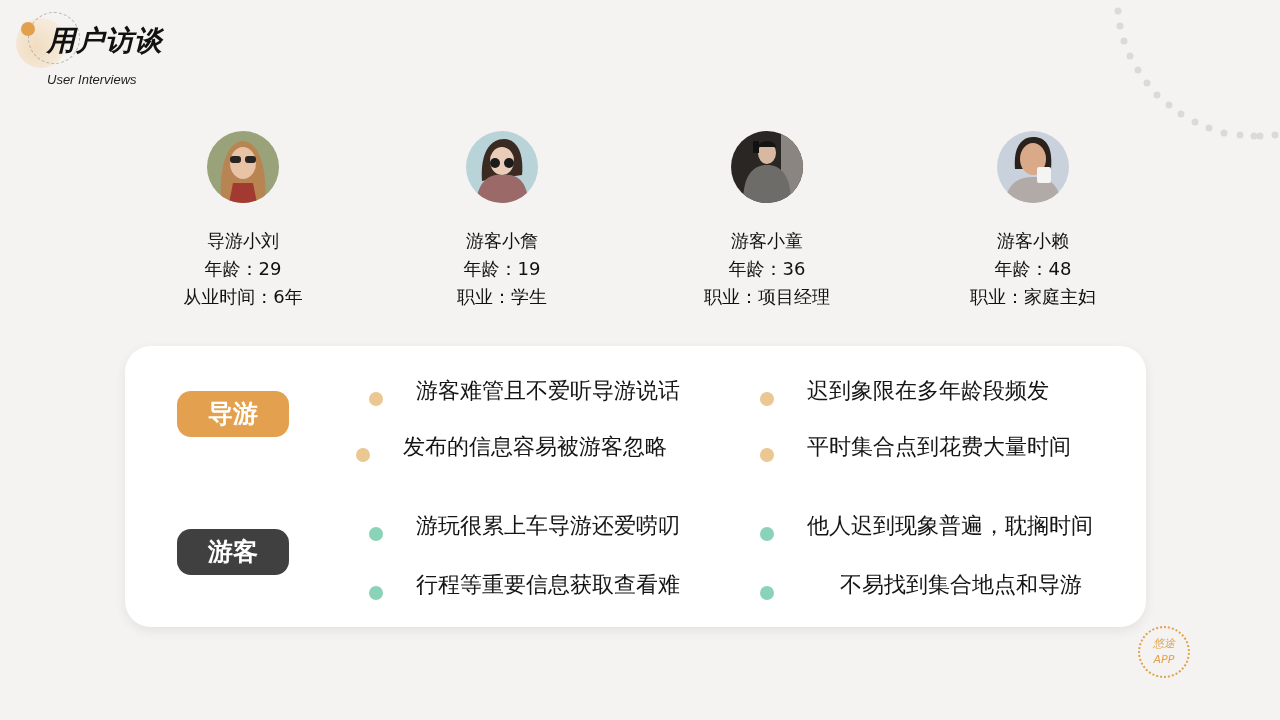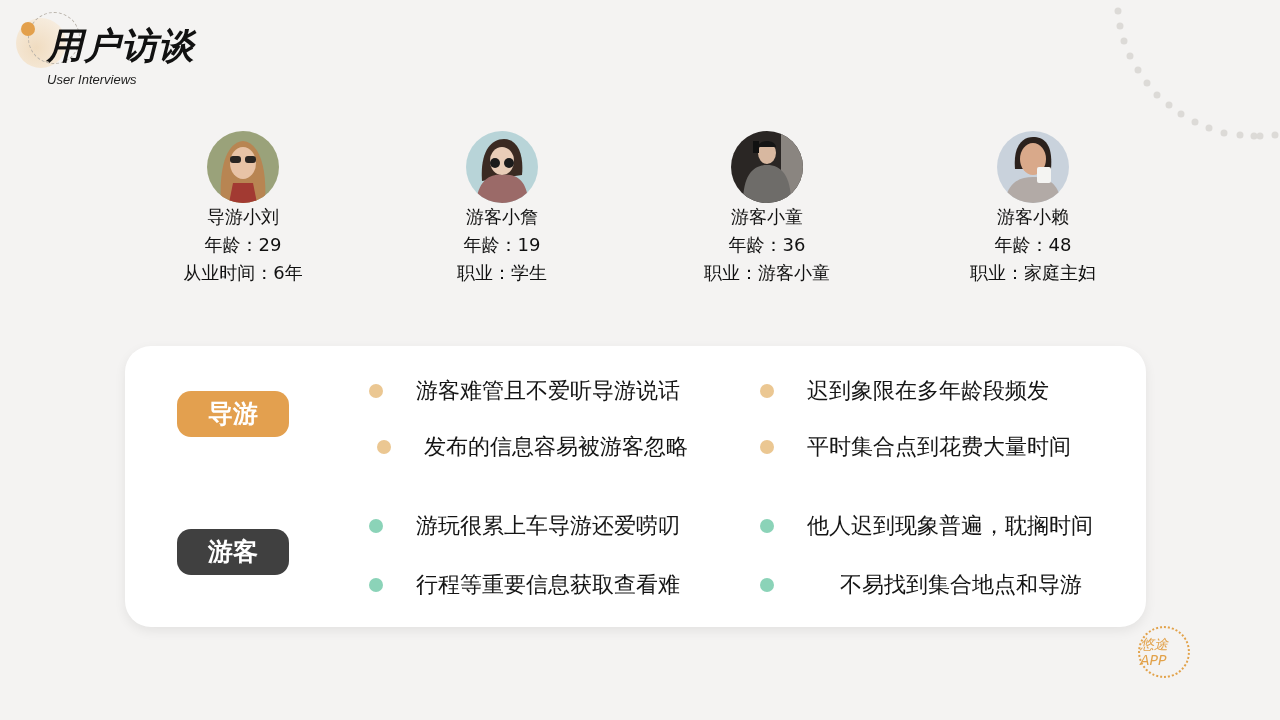--- a/index.html
+++ b/index.html
@@ -18,62 +18,62 @@
     .deco-dashed {
       position: absolute; left: 28px; top: 12px; width: 52px; height: 52px;
       border-radius: 50%; border: 1px dashed #b8b2aa;
     }
     .deco-dot {
       position: absolute; left: 21px; top: 22px; width: 14px; height: 14px;
       border-radius: 50%; background: #e3a04c;
     }
     .title {
       position: absolute; left: 47px; top: 22px;
-      font-size: 36px; font-weight: bold; font-style: italic; letter-spacing: 1px;
+      font-size: 28px; font-weight: bold; font-style: italic; letter-spacing: 1px;
       color: #111;
     }
     .subtitle {
       position: absolute; left: 47px; top: 72px;
       font-family: "Liberation Sans", sans-serif;
       font-size: 13px; font-style: italic; color: #222;
     }
     .dots-arc { position: absolute; left: 1100px; top: 0; width: 180px; height: 150px; }
 
     .persona {
       position: absolute; top: 131px; width: 240px; text-align: center;
     }
     .avatar {
       width: 72px; height: 72px; border-radius: 50%; margin: 0 auto;
       overflow: hidden; position: relative;
     }
-    .persona .lines { font-size: 18px; line-height: 28px; color: #111; }
+    .persona .lines { margin-top: 24px; font-size: 18px; line-height: 28px; color: #111; }
 
     .card {
       position: absolute; left: 125px; top: 346px; width: 1021px; height: 281px;
       background: #ffffff; border-radius: 26px;
       box-shadow: 0 4px 12px rgba(0,0,0,0.07);
     }
     .pill {
       position: absolute; left: 52px; width: 112px; height: 46px; border-radius: 14px;
       color: #fff; font-size: 25px; font-weight: bold; text-align: center; line-height: 46px;
     }
     .pill.guide { top: 45px; background: #e3a04f; }
     .pill.tourist { top: 183px; background: #404040; }
     .item {
       position: absolute; font-size: 22px; color: #151515; white-space: nowrap;
-      display: flex; align-items: center;
+      display: flex; align-items: flex-end;
     }
     .bullet { width: 14px; height: 14px; border-radius: 50%; margin-right: 33px; flex: none; }
     .bullet.orange { background: #ebc792; }
     .bullet.green { background: #8bd3b8; }
 
     .badge {
       position: absolute; left: 1138px; top: 626px; width: 52px; height: 52px;
       border-radius: 50%; border: 2px dotted #e2a24a;
-      color: #e2a24a; font-size: 14px; font-style: italic; 
+      color: #e2a24a; font-size: 11px; font-style: italic; text-align: center;
       line-height: 16px; padding-top: 8px;
     }
   </style>
 </head>
 <body>
 
 <div class="deco-circle"></div>
 <div class="deco-dashed"></div>
 <div class="deco-dot"></div>
 <div class="title">用户访谈</div>
@@ -143,21 +143,21 @@
       <rect x="50" y="0" width="22" height="72" fill="#8a8580"></rect>
       <ellipse cx="36" cy="22" rx="9" ry="11" fill="#d8b8a0"></ellipse>
       <path d="M27 16 C28 8 44 8 45 16 Z" fill="#141414"></path>
       <path d="M12 72 C12 44 22 34 36 34 C50 34 60 44 60 72 Z" fill="#6e6c69"></path>
       <rect x="22" y="10" width="6" height="12" fill="#111"></rect>
     </svg>
   </div>
   <div class="lines">
     <div>游客小童</div>
     <div>年龄：36</div>
-    <div>职业：游客小童</div>
+    <div>职业：项目经理</div>
   </div>
 </div>
 
 <div class="persona" style="left:913px;">
   <div class="avatar">
     <svg width="72" height="72" viewBox="0 0 72 72">
       <rect width="72" height="72" fill="#c9d2dc"></rect>
       <path d="M18 38 C16 14 26 6 36 6 C48 6 56 14 54 38 Z" fill="#2b211c"></path>
       <ellipse cx="36" cy="28" rx="13" ry="16" fill="#d9a98a"></ellipse>
       <path d="M8 72 C10 52 22 46 36 46 C50 46 62 52 64 72 Z" fill="#b2aaa6"></path>
@@ -176,21 +176,21 @@
   <div class="pill tourist">游客</div>
 
   <div class="item" style="left:244px; top:30px;">
     <span class="bullet orange"></span>
     <span>游客难管且不爱听导游说话</span>
   </div>
   <div class="item" style="left:635px; top:30px;">
     <span class="bullet orange"></span>
     <span>迟到象限在多年龄段频发</span>
   </div>
-  <div class="item" style="left:252px; top:86px;">
+  <div class="item" style="left:231px; top:86px;">
     <span class="bullet orange"></span>
     <span>发布的信息容易被游客忽略</span>
   </div>
   <div class="item" style="left:635px; top:86px;">
     <span class="bullet orange"></span>
     <span>平时集合点到花费大量时间</span>
   </div>
 
   <div class="item" style="left:244px; top:165px;">
     <span class="bullet green"></span>

